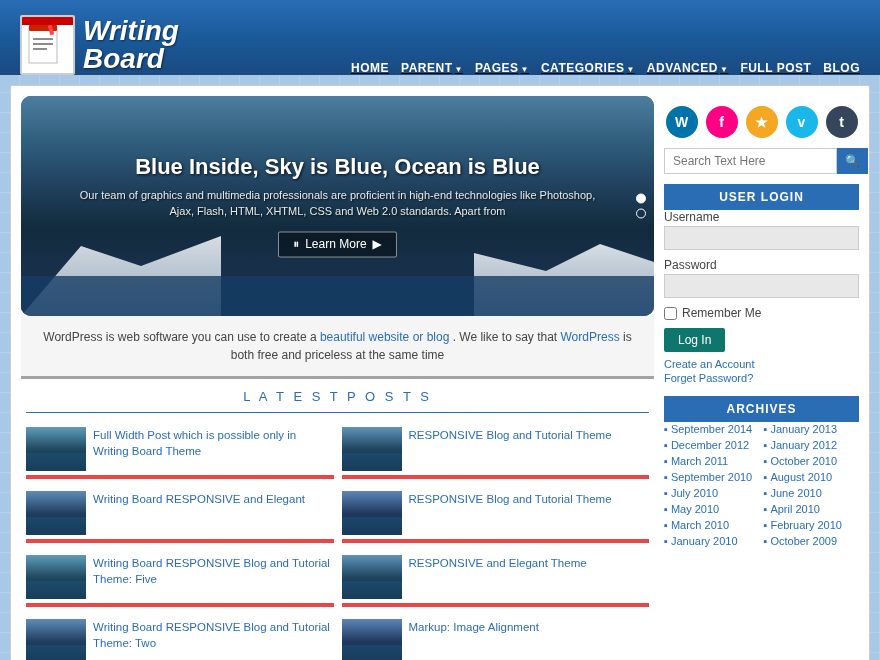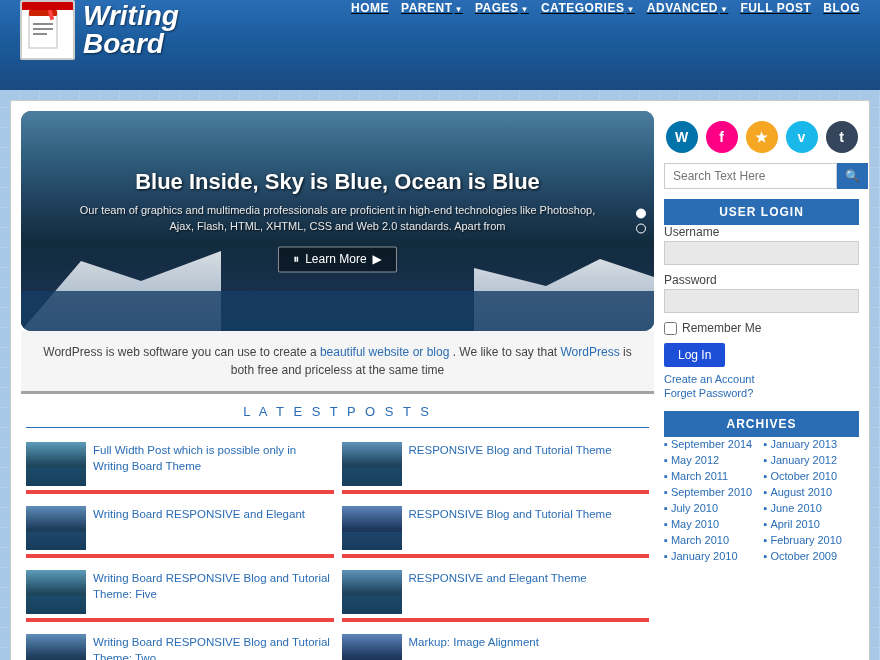--- a/index.html
+++ b/index.html
@@ -8,23 +8,23 @@
       min-height: 660px;
       font-family: Arial, sans-serif;
       font-size: 13px;
       background: #a8c8e8;
       background-image: repeating-linear-gradient(0deg, transparent, transparent 19px, rgba(255,255,255,0.3) 20px),
                         repeating-linear-gradient(90deg, transparent, transparent 19px, rgba(255,255,255,0.3) 20px);
     }
     
     .header {
       background: linear-gradient(180deg, #2a6db5 0%, #1a5a9a 50%, #1a4a80 100%);
-      height: 90px;
-      display: flex;
-      align-items: flex-start;
+      height: 75px;
+      display: flex;
+      align-items: flex-end;
       padding: 0 20px;
     }
     .logo-area {
       display: flex;
       align-items: center;
       gap: 8px;
       margin-right: auto;
     }
     .logo-icon {
       width: 55px;
@@ -314,21 +314,21 @@
     }
     .remember-row {
       display: flex;
       align-items: center;
       gap: 5px;
       margin-bottom: 8px;
       font-size: 12px;
       color: #444;
     }
     .login-btn {
-      background: #1d4ed8;
+      background: #0f766e;
       color: white;
       border: none;
       padding: 5px 14px;
       cursor: pointer;
       font-size: 12px;
       border-radius: 2px;
       margin-bottom: 6px;
     }
     .login-links { font-size: 11px; }
     .login-links a { color: #2a6db5; text-decoration: none; display: block; margin-bottom: 2px; }
@@ -515,21 +515,21 @@
       <div class="archives-section">
         <div class="sidebar-section-title">ARCHIVES</div>
         <div class="archives-grid" id="archives-grid">
             <div class="archive-item">
               <a href="#">September 2014</a>
             </div>
             <div class="archive-item">
               <a href="#">January 2013</a>
             </div>
             <div class="archive-item">
-              <a href="#">May 2012</a>
+              <a href="#">December 2012</a>
             </div>
             <div class="archive-item">
               <a href="#">January 2012</a>
             </div>
             <div class="archive-item">
               <a href="#">March 2011</a>
             </div>
             <div class="archive-item">
               <a href="#">October 2010</a>
             </div>

